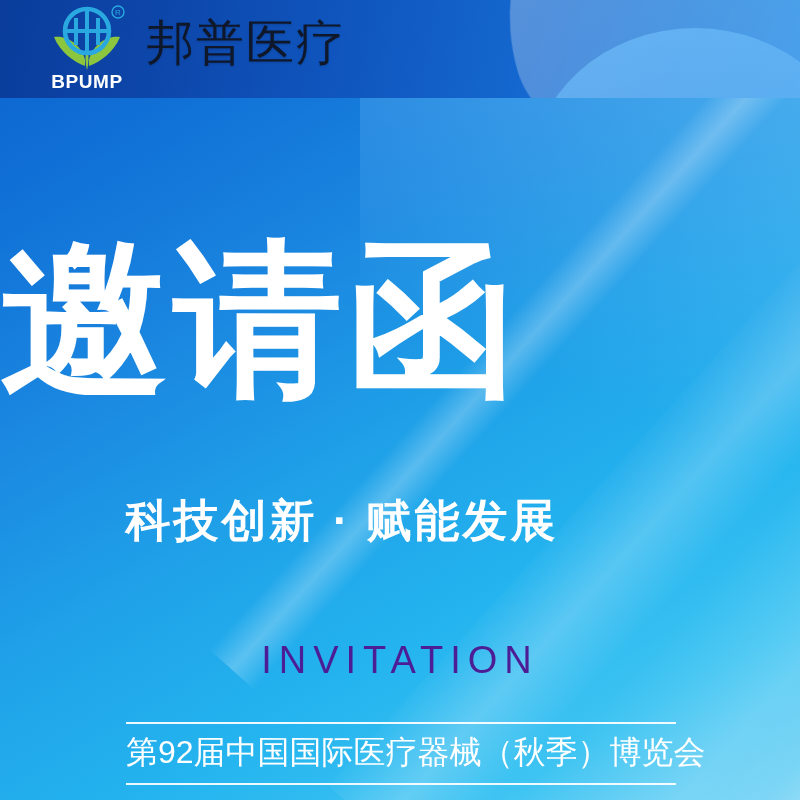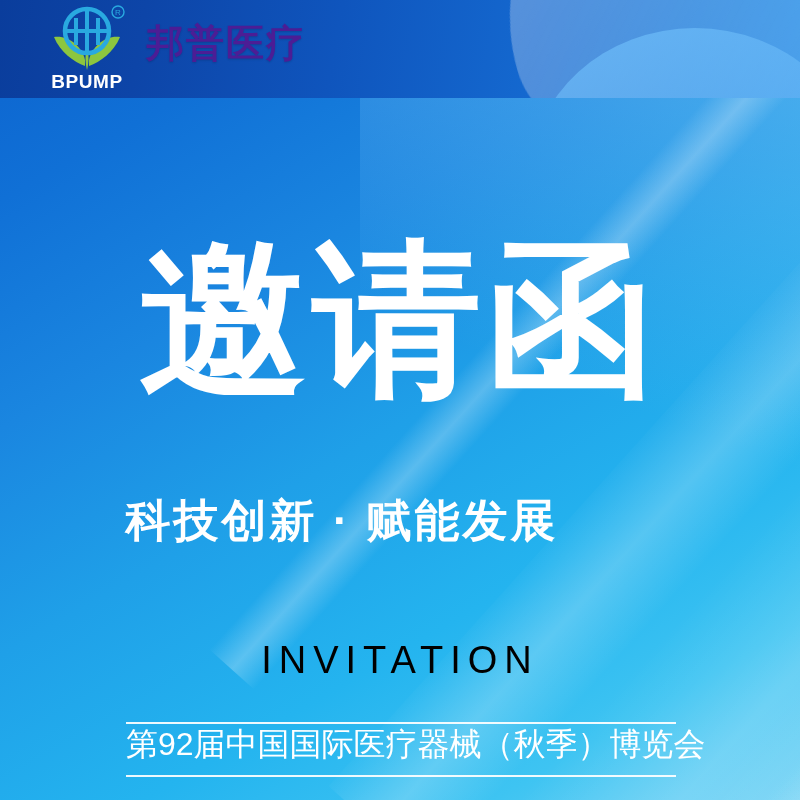--- a/index.html
+++ b/index.html
@@ -59,23 +59,23 @@
     align-items: center;
     gap: 16px;
     z-index: 8;
   }
   .logo-mark {
     position: relative;
     width: 86px;
     height: 88px;
   }
   .logo-name {
-    color: #4c1d95;
-    font-size: 38px;
-    font-weight: bold;
+    color: #0f172a;
+    font-size: 48px;
+    font-weight: normal;
     letter-spacing: 2px;
     line-height: 1;
     margin-top: -10px;
     white-space: nowrap;
     text-shadow: 0 1px 2px rgba(0,0,0,0.15);
   }
 
   
   .bg {
     position: absolute;
@@ -169,21 +169,21 @@
     width: 800px;
     height: 702px;
     z-index: 6;
   }
 
   .main-title {
     position: absolute;
     left: 0;
     top: 138px;
     width: 800px;
-    text-align: center;
+    text-align: left;
     color: #ffffff;
     font-size: 168px;
     font-weight: bold;
     line-height: 1;
     letter-spacing: 6px;
     white-space: nowrap;
   }
 
   .sub-title {
     position: absolute;
@@ -198,21 +198,21 @@
     line-height: 1;
     white-space: nowrap;
   }
 
   .en-title {
     position: absolute;
     left: 0;
     top: 543px;
     width: 800px;
     text-align: center;
-    color: #000000;
+    color: #4c1d95;
     font-size: 38px;
     font-weight: normal;
     letter-spacing: 7px;
     line-height: 1;
     white-space: nowrap;
   }
 
   .footer {
     position: absolute;
     left: 126px;
@@ -222,21 +222,21 @@
   .rule {
     width: 100%;
     height: 2px;
     background: rgba(255,255,255,0.92);
   }
   .footer-text {
     color: #ffffff;
     font-size: 32px;
     line-height: 1;
     text-align: left;
-    padding: 4px 0 15px 0;
+    padding: 12px 0 15px 0;
     letter-spacing: 0px;
     white-space: nowrap;
   }
 </style>
 </head>
 <body>
 
 <div class="poster">
 
   <div class="bg"></div>

